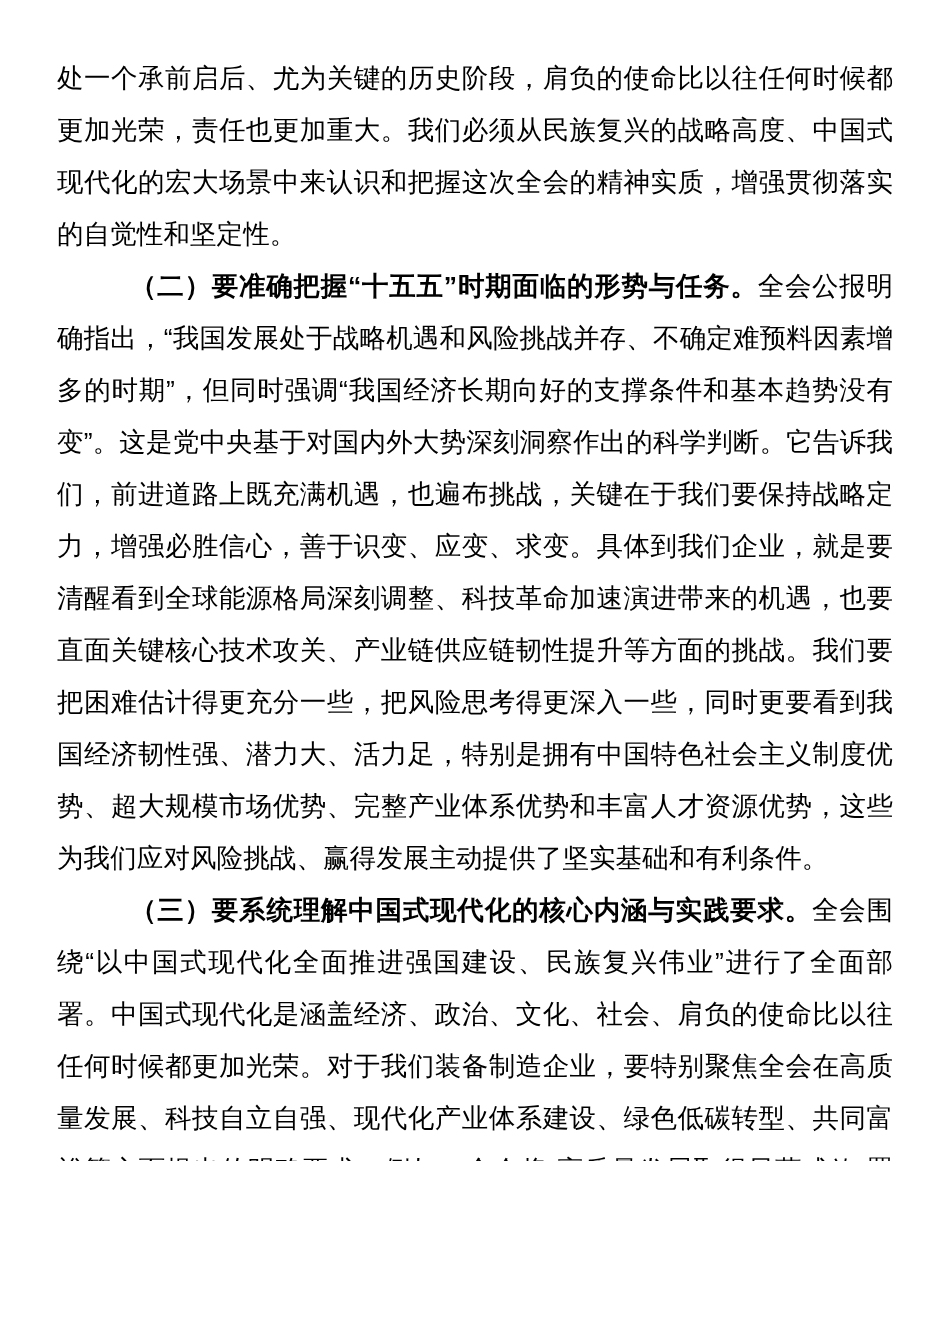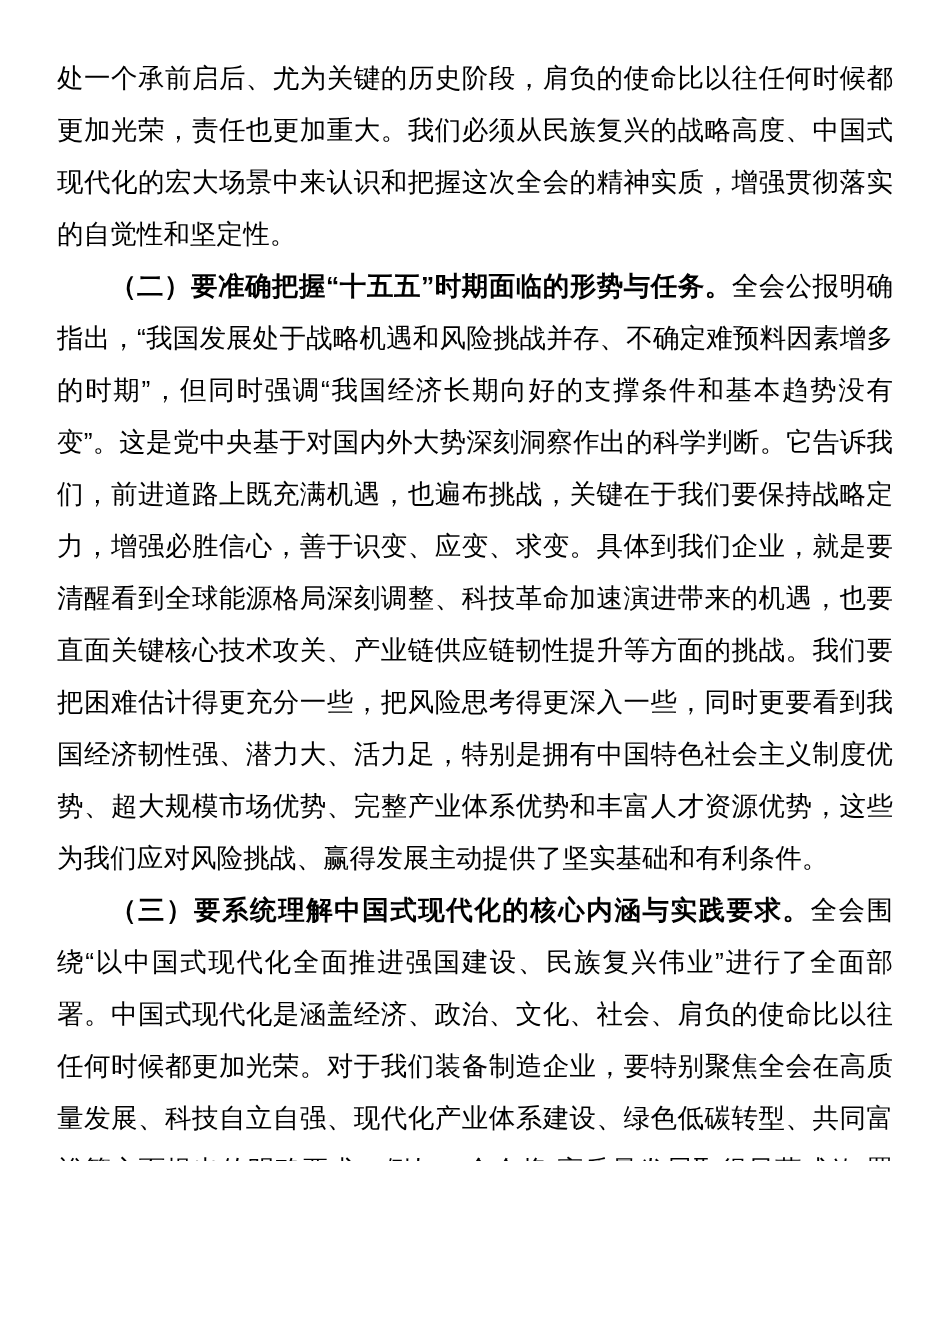--- a/index.html
+++ b/index.html
@@ -35,20 +35,21 @@
     letter-spacing: 0.1px;
     color: #000000;
     word-break: break-all;
   }
   p.para.indent {
     text-indent: 2em;
   }
   b.heading-run {
     font-weight: 700;
     letter-spacing: 0.2px;
+    margin-left: 20px;
   }
   span.body-run {
     font-weight: 400;
   }
 </style>
 </head>
 <body>
 
 <div id="page">
 

